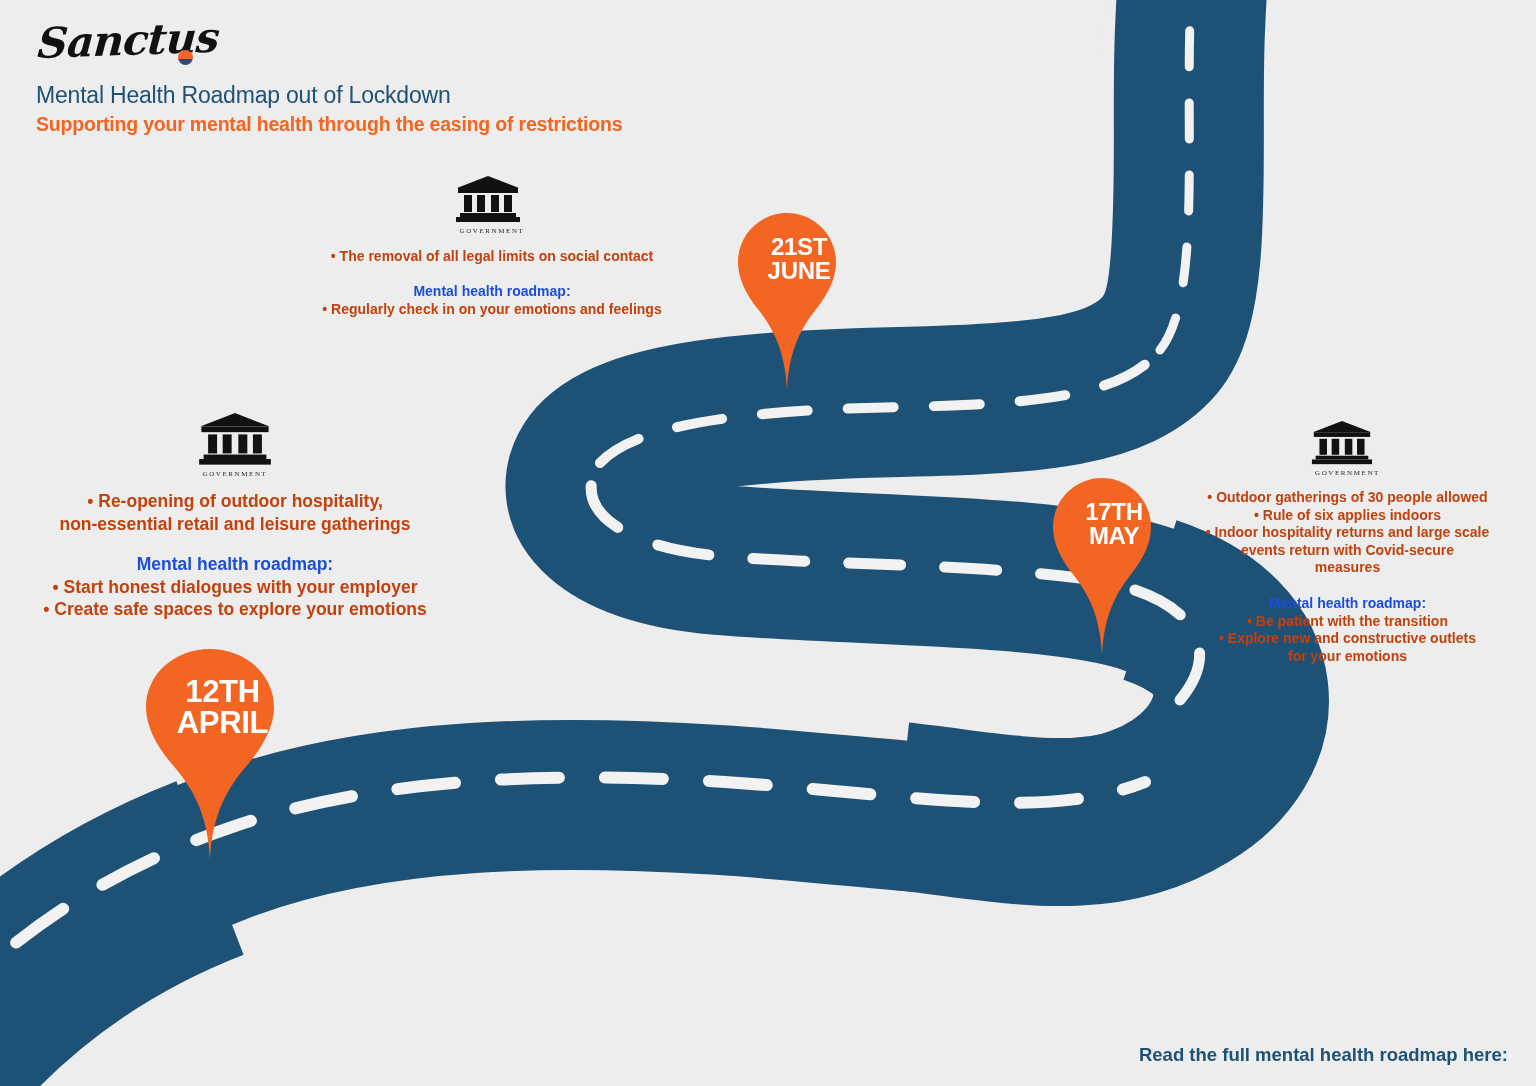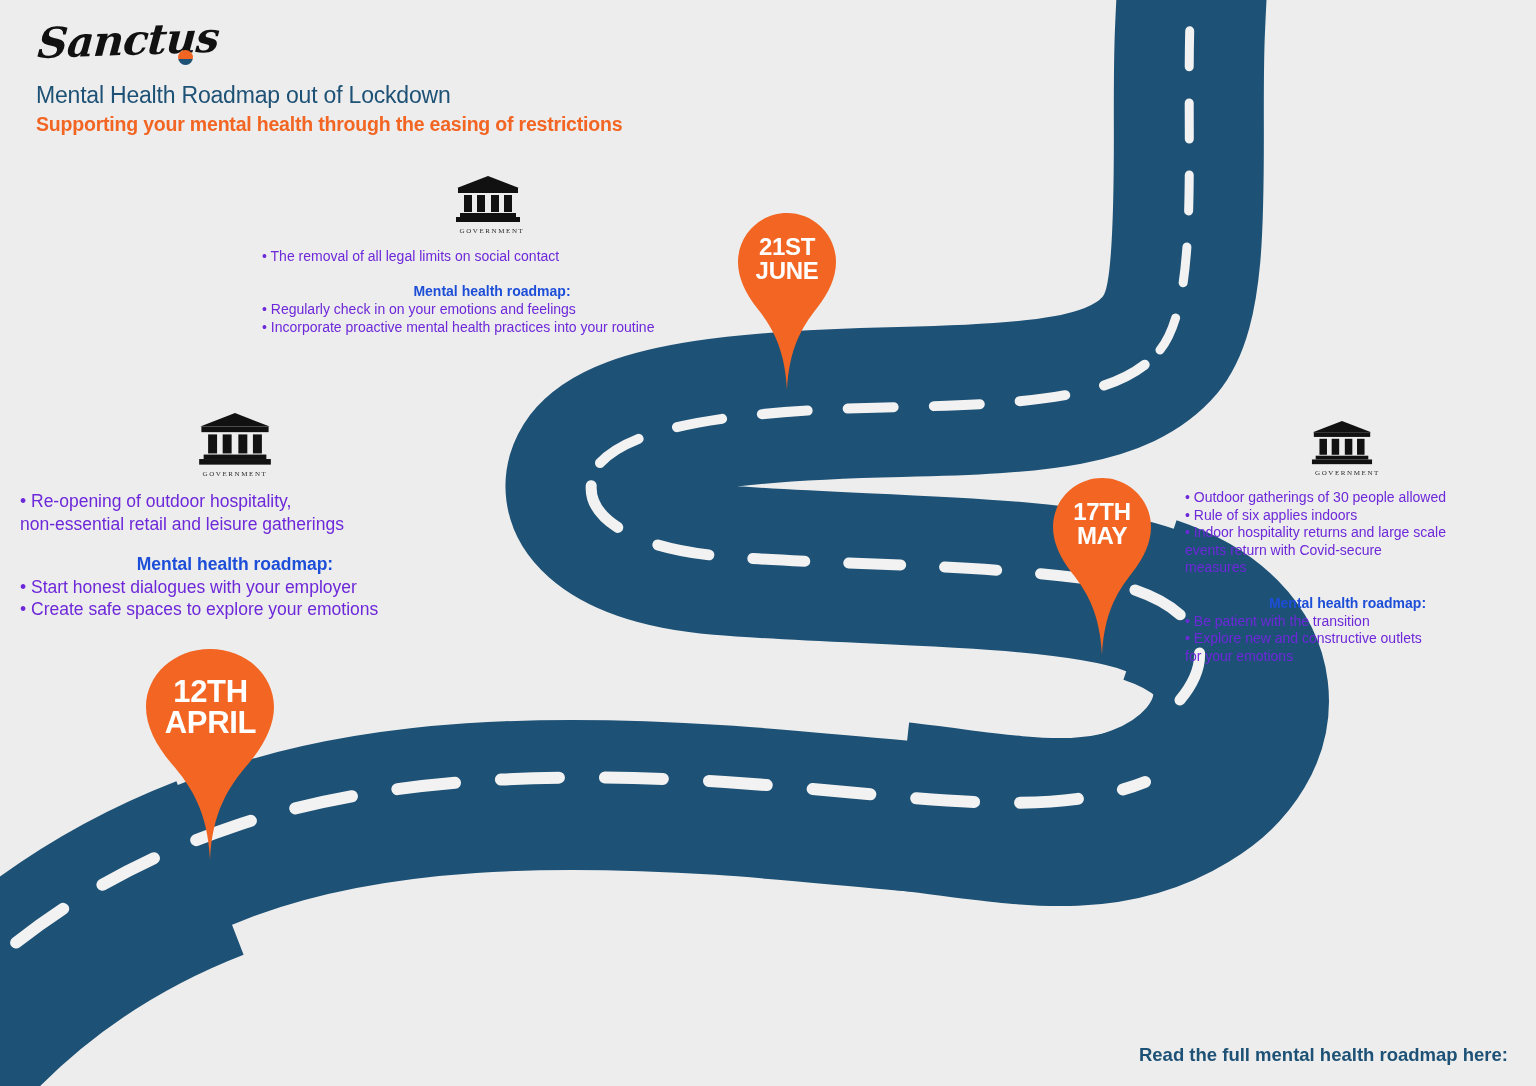--- a/index.html
+++ b/index.html
@@ -86,24 +86,25 @@
     color: #2b2b2b;
     margin-top: 2px;
     text-align: center;
   }
 
   
   .info-block { position: absolute; z-index: 30; }
   .info-block .gov-wrap { display: flex; justify-content: center; }
   .bullets { margin-top: 12px; }
   .bullet-line {
-    color: #6d28d9;
-    font-weight: normal;
+    color: #c2410c;
+    font-weight: bold;
     font-size: 15.5px;
     line-height: 1.32;
+    text-align: center;
   }
   .bullet-line.tight { line-height: 1.25; }
   .roadmap-head {
     color: #1d4ed8;
     font-weight: bold;
     font-size: 15.5px;
     text-align: center;
     margin-top: 18px;
     margin-bottom: 2px;
   }
@@ -113,21 +114,21 @@
   .blk-lg .roadmap-head { font-size: 17.5px; }
 
   
   .pin {
     position: absolute;
     z-index: 35;
   }
   .pin svg { display: block; overflow: visible; }
   .pin-label {
     position: absolute;
-    left: 0;
+    left: 12px;
     width: 100%;
     text-align: center;
     color: #ffffff;
     font-weight: bold;
     line-height: 1.0;
     letter-spacing: -0.3px;
     pointer-events: none;
   }
   .pin-label .l2 { display: block; }
 
@@ -221,21 +222,20 @@
         </svg>
         <div class="gov-label">GOVERNMENT</div>
       </div>
     </div>
     <div class="bullets">
       <div class="bullet-line">• The removal of all legal limits on social contact</div>
     </div>
     <div class="roadmap-head">Mental health roadmap:</div>
     <div>
       <div class="bullet-line tight">• Regularly check in on your emotions and feelings</div>
-      <div class="bullet-line tight">• Incorporate proactive mental health practices into your routine</div>
     </div>
   </div>
 
   <div class="info-block blk-lg" style="left:20px; top:412px; width:430px;">
     <div class="gov-wrap">
       <div class="gov-icon">
         <svg width="74" height="56" viewBox="0 0 66 50" xmlns="http://www.w3.org/2000/svg" aria-hidden="true">
           <polygon points="33,1 64,13 2,13" fill="#111111"></polygon>
           <rect x="3" y="13" width="60" height="5" fill="#111111"></rect>
           <rect x="9" y="20" width="8" height="17" fill="#111111"></rect>

